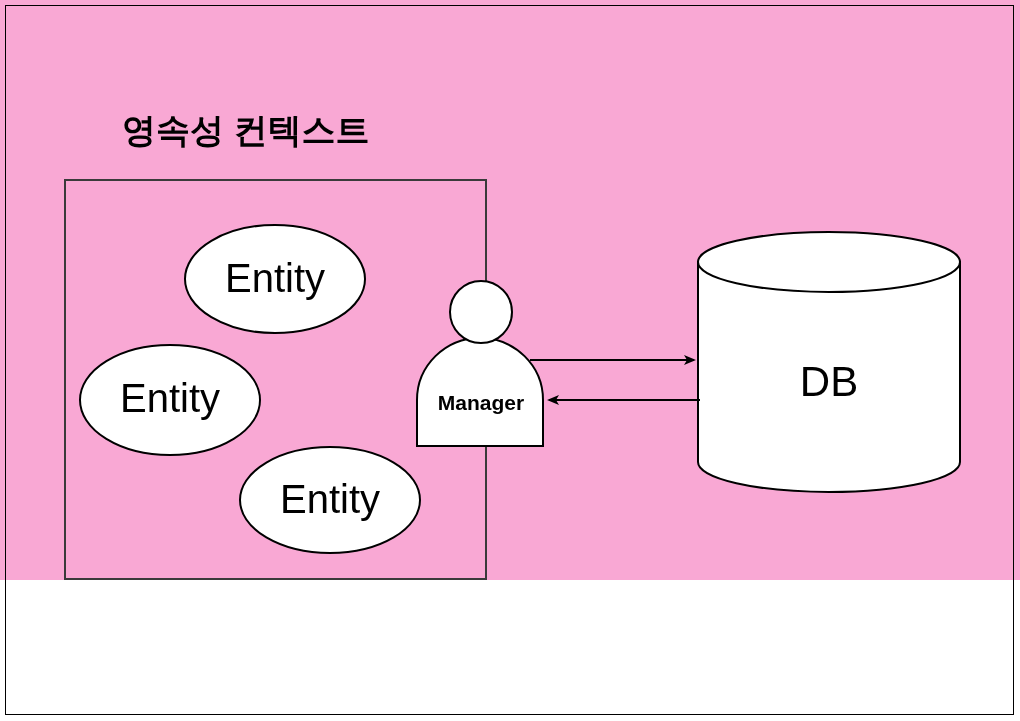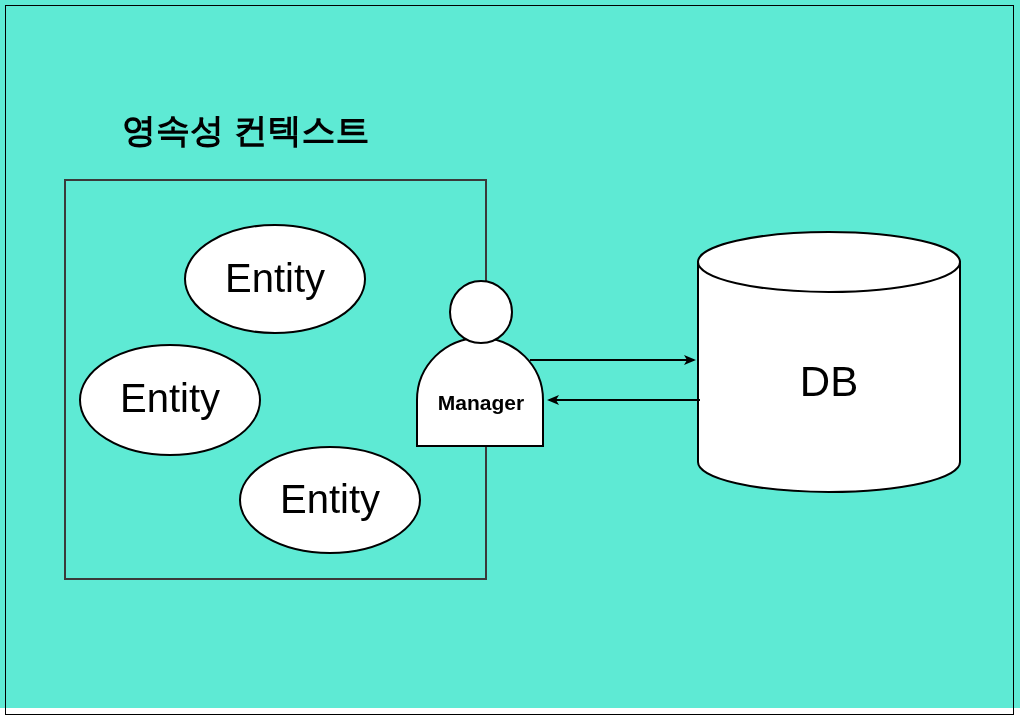--- a/index.html
+++ b/index.html
@@ -9,22 +9,22 @@
   }
   body {
     width: 1020px;
     height: 721px;
     font-family: "Liberation Sans", sans-serif;
     overflow: hidden;
   }
   #canvas {
     position: relative;
     width: 1020px;
-    height: 708px;
-    background: #5eead4;
+    height: 580px;
+    background: #f9a8d4;
     box-sizing: border-box;
   }
   #frame-border {
     position: absolute;
     left: 5px;
     top: 5px;
     width: 1009px;
     height: 710px;
     border: 1.5px solid #000000;
     box-sizing: border-box;

